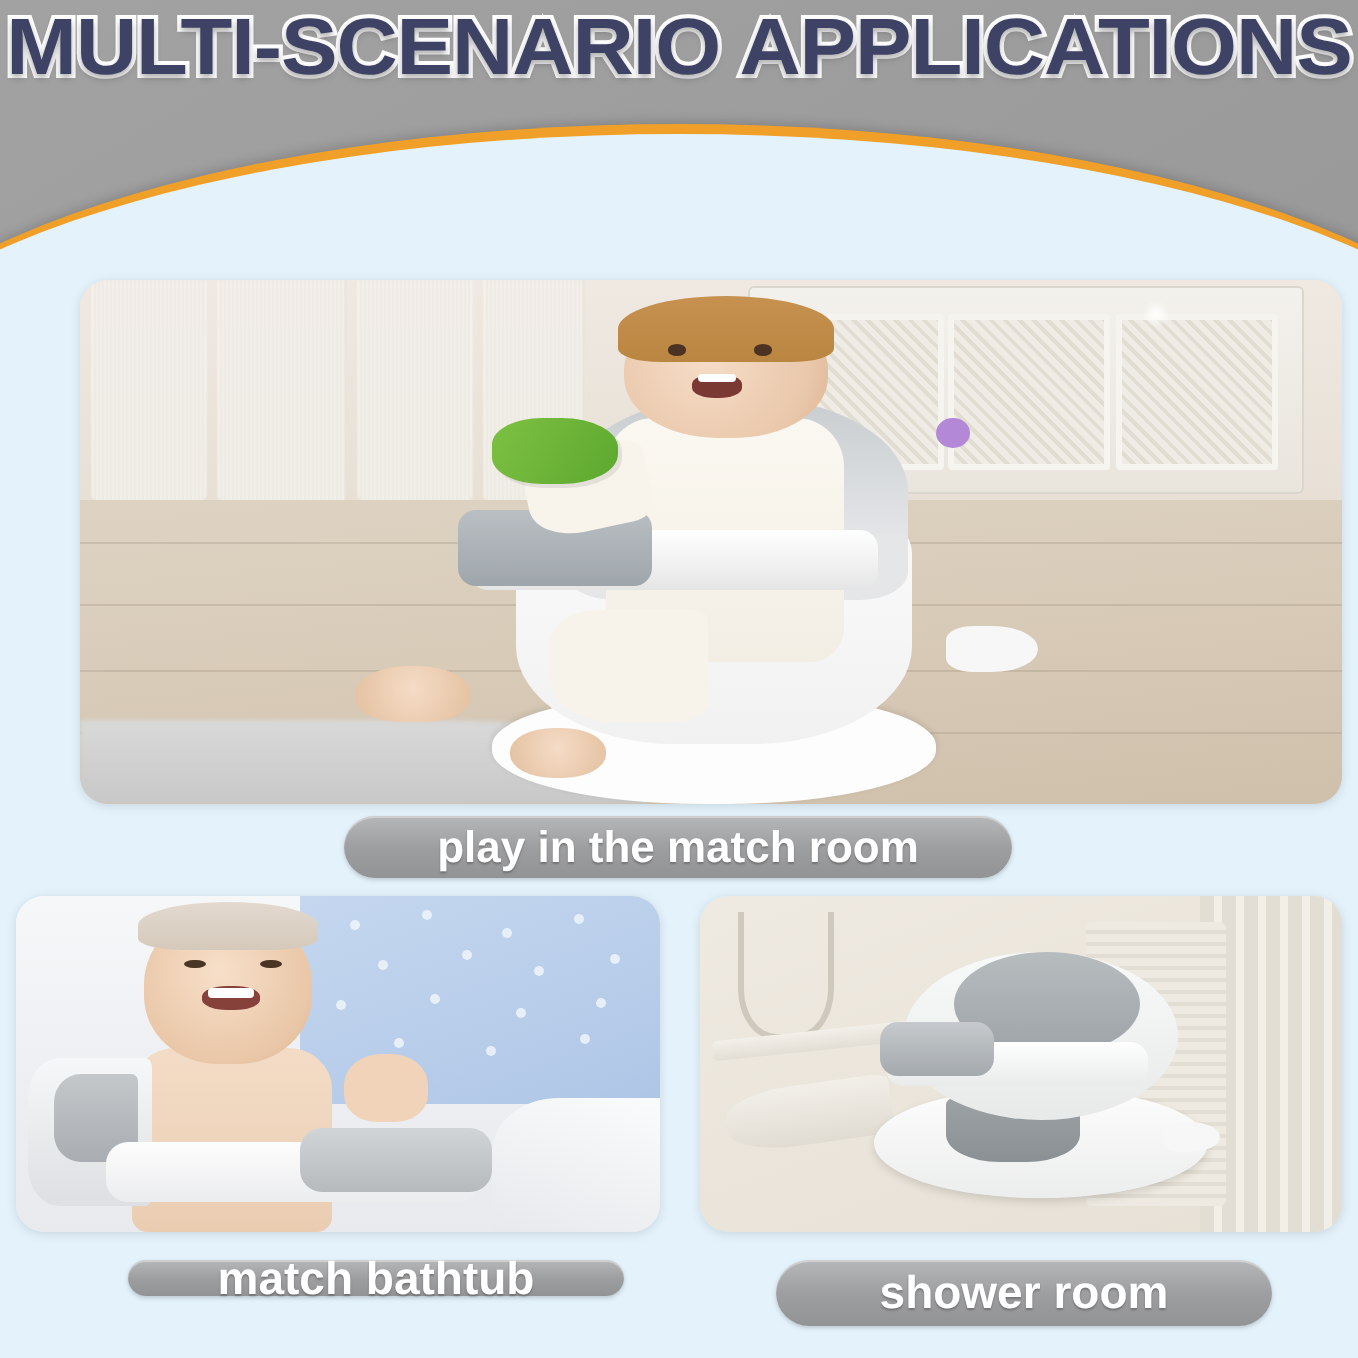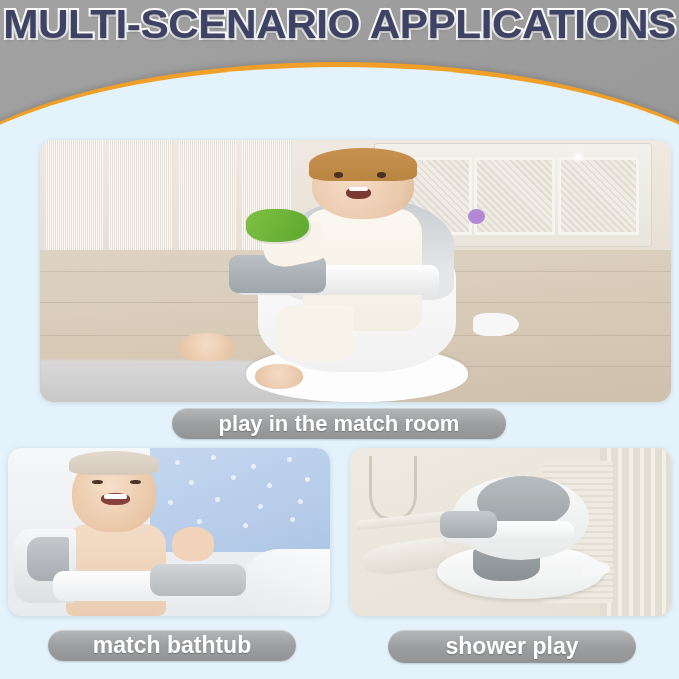--- a/index.html
+++ b/index.html
@@ -189,21 +189,21 @@
     display:flex;align-items:center;justify-content:center;
     background:linear-gradient(180deg,#b6b7b8 0%,#9d9e9f 52%,#929394 100%);
     border-radius:999px;
     color:#ffffff;
     font-weight:bold;
     text-shadow:0 1px 1px rgba(80,80,80,.5);
     box-shadow:0 1px 2px rgba(110,120,130,.35), inset 0 1px 0 rgba(255,255,255,.35);
     white-space:nowrap;
   }
   #pill-main{left:172px;top:408px;width:334px;height:31px;font-size:22px;}
-  #pill-bathtub{left:48px;top:630px;width:248px;height:31px;font-size:23px;}
+  #pill-bathtub{left:64px;top:630px;width:248px;height:18px;font-size:23px;}
   #pill-shower{left:388px;top:630px;width:248px;height:33px;font-size:23px;}
 </style>
 </head>
 <body>
 
 <div id="stage">
 
   <div id="panel-clip">
     <div id="panel"></div>
   </div>
@@ -299,15 +299,15 @@
       <div id="ss-base"></div>
       <div id="ss-hole"></div>
       <div id="ss-ring"></div>
       <div id="ss-ringin"></div>
       <div id="ss-bar"></div>
       <div id="ss-pad"></div>
       <div id="ss-tab"></div>
     </div>
   </div>
 
-  <div class="pill" id="pill-shower">shower play</div>
+  <div class="pill" id="pill-shower">shower room</div>
 
 </div>
 
 </body></html>

